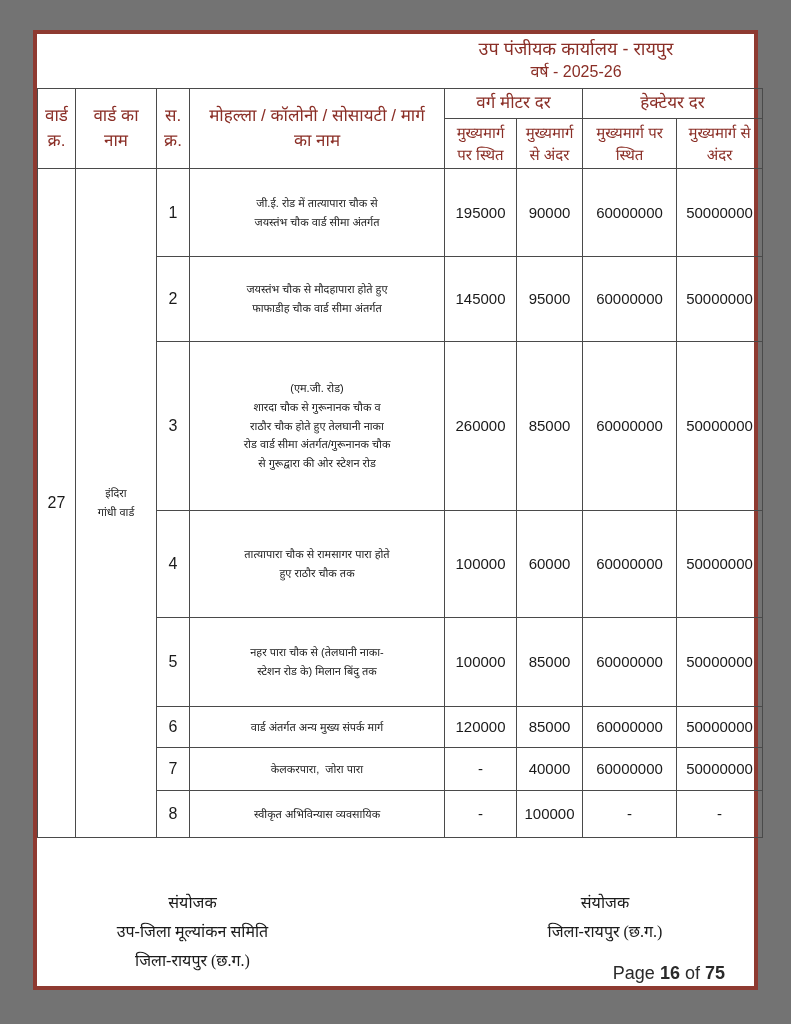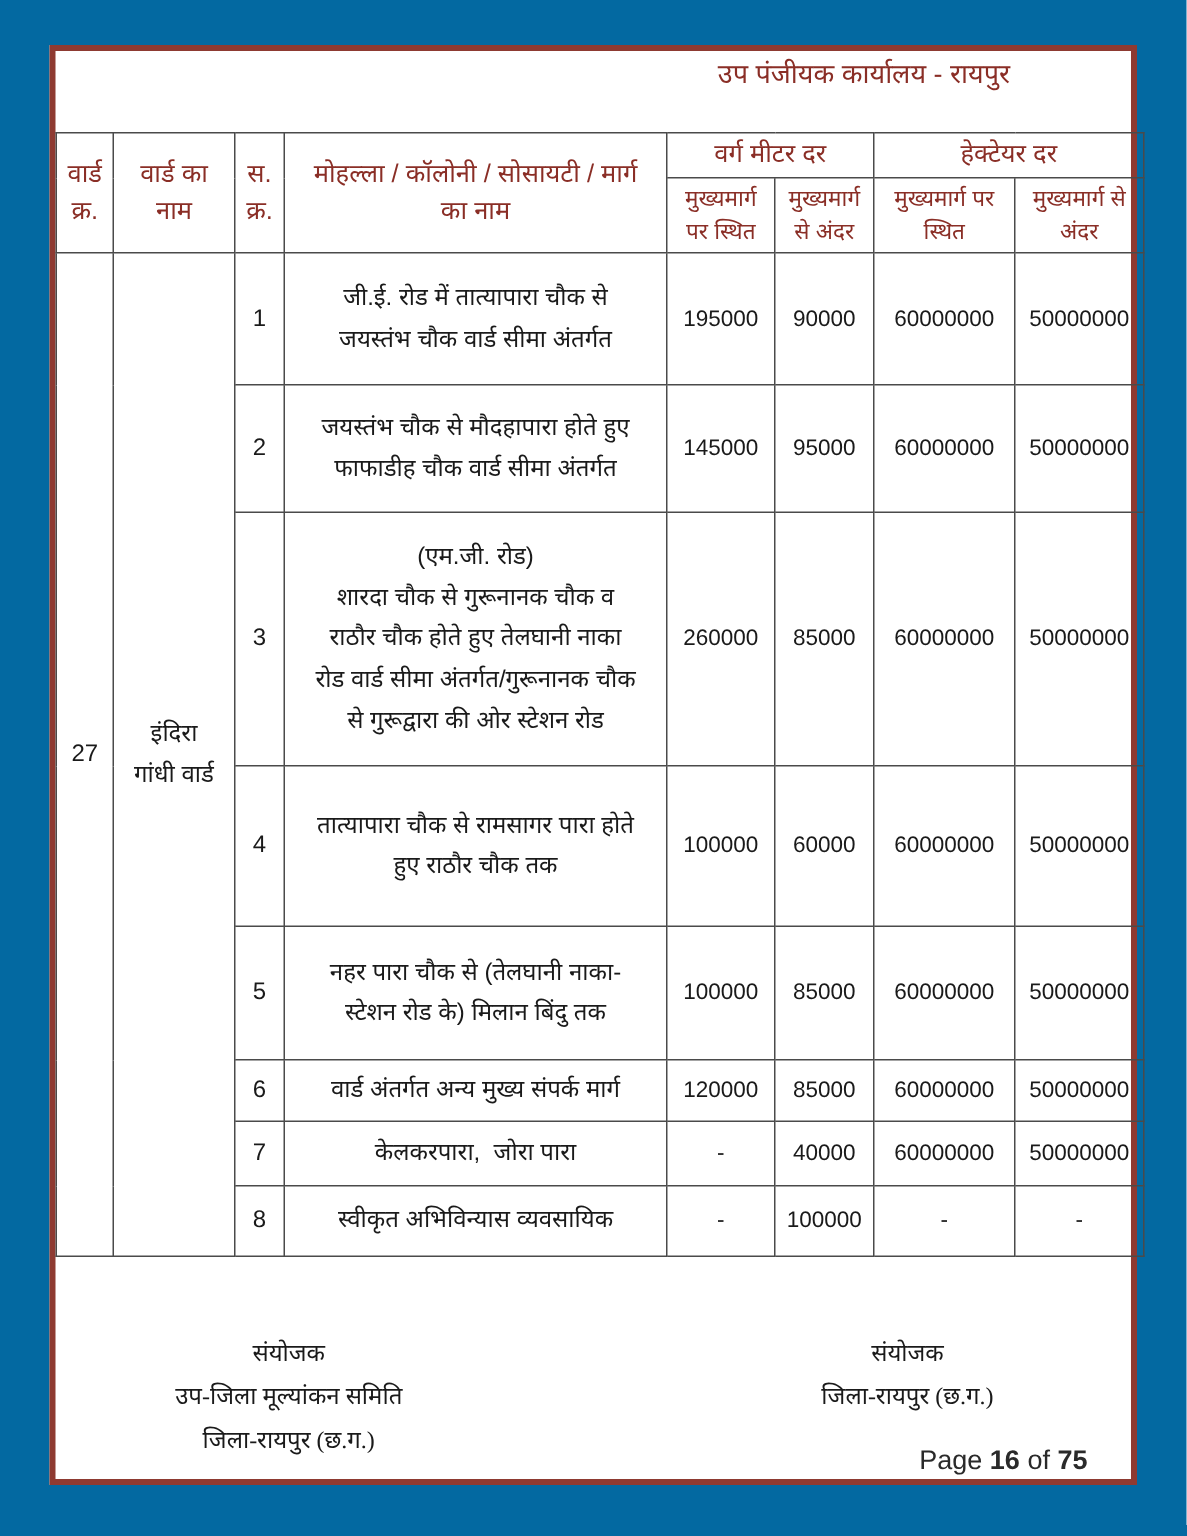--- a/index.html
+++ b/index.html
@@ -4,21 +4,21 @@
 <style>
   * { box-sizing: border-box; margin: 0; padding: 0; }
   body {
     background: #ffffff;
     font-family: "Liberation Sans", sans-serif;
   }
   .page {
     position: relative;
     width: 791px;
     height: 1024px;
-    background: #0369a1;
+    background: #737373;
     overflow: hidden;
   }
   .frame {
     position: absolute;
     left: 33px;
     top: 30px;
     width: 725px;
     height: 960px;
     border: 4px solid #8e3a31;
     background: #ffffff;
@@ -54,21 +54,21 @@
   thead th {
     color: #8a2e26;
     font-weight: normal;
     font-size: 16px;
     line-height: 1.45;
   }
   thead tr.group-row th { font-size: 17px; }
   thead tr.sub-row th   { font-size: 15px; }
   tbody td {
     color: #1a1a1a;
-    font-size: 16px;
+    font-size: 11px;
     line-height: 1.7;
   }
   td.num { font-size: 15px; line-height: 1.3; }
   td.sn  { font-size: 16px; }
 
   .footer-block {
     position: absolute;
     text-align: center;
     color: #1a1a1a;
     font-size: 16px;
@@ -88,20 +88,21 @@
 </style>
 </head>
 <body>
 
 <div class="page">
   <div class="frame">
 
     <div class="doc-header">
       <div class="title-block">
         <div class="office-title">उप पंजीयक कार्यालय - रायपुर</div>
+        <div class="year-label">वर्ष - 2025-26</div>
       </div>
     </div>
 
     <table class="rates">
       <colgroup>
         <col style="width:38px">
           <col style="width:81px">
           <col style="width:33px">
           <col style="width:255px">
         <col style="width:72px">

